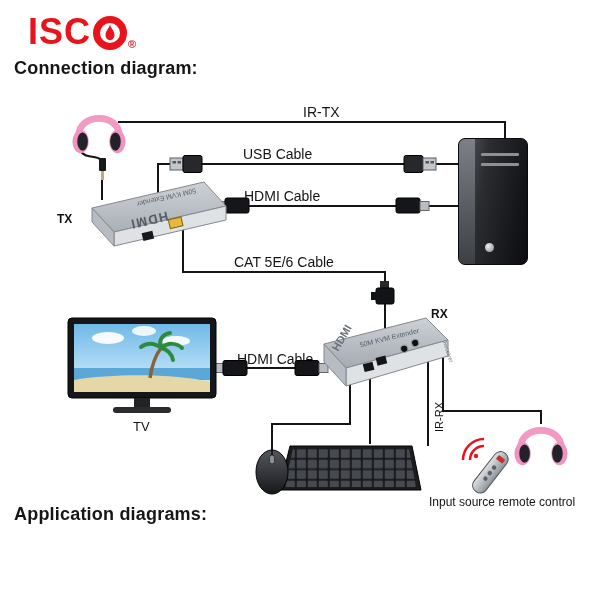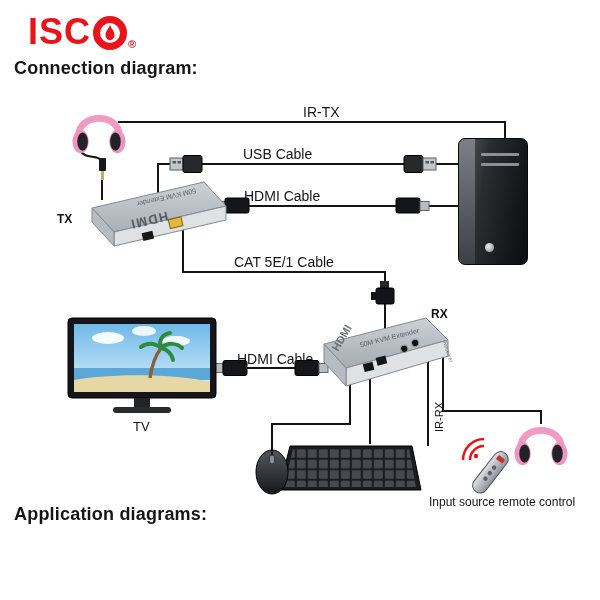--- a/index.html
+++ b/index.html
@@ -229,21 +229,21 @@
     <use href="#hp"></use>
   </svg>
 
   <svg class="abs" style="left:512px;top:414px" width="58" height="56" viewBox="0 0 60 56">
     <use href="#hp"></use>
   </svg>
 
   <div class="lbl" style="left:303px;top:104px;font-size:14px">IR-TX</div>
   <div class="lbl" style="left:243px;top:146px">USB Cable</div>
   <div class="lbl" style="left:244px;top:188px">HDMI Cable</div>
-  <div class="lbl" style="left:234px;top:254px">CAT 5E/1 Cable</div>
+  <div class="lbl" style="left:234px;top:254px">CAT 5E/6 Cable</div>
   <div class="lbl" style="left:237px;top:351px">HDMI Cable</div>
   <div class="lbl vert" style="left:433px;top:402px;font-size:11px">IR-RX</div>
 
   <div class="dlabel" style="left:57px;top:212px">TX</div>
   <div class="dlabel" style="left:431px;top:307px">RX</div>
   <div class="lbl" style="left:133px;top:419px;font-size:13px">TV</div>
   <div class="lbl" style="left:429px;top:495px;font-size:12px">Input source remote control</div>
 
 </div>
 

